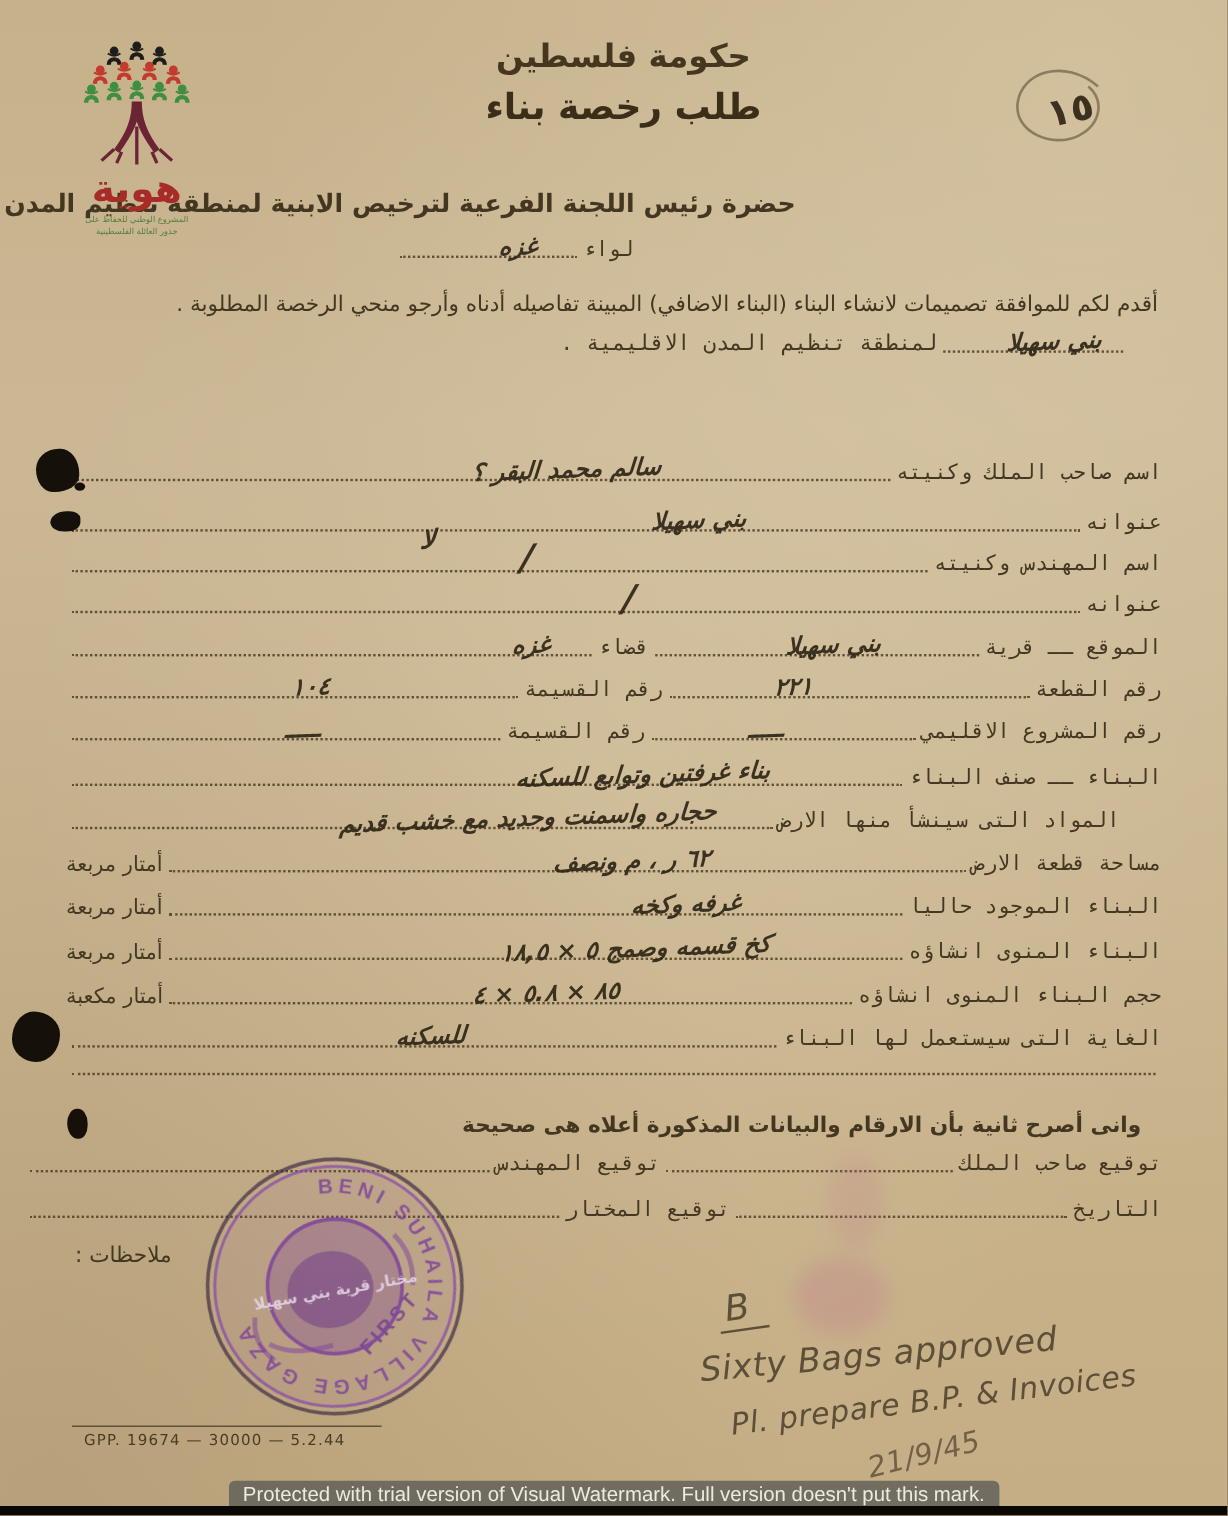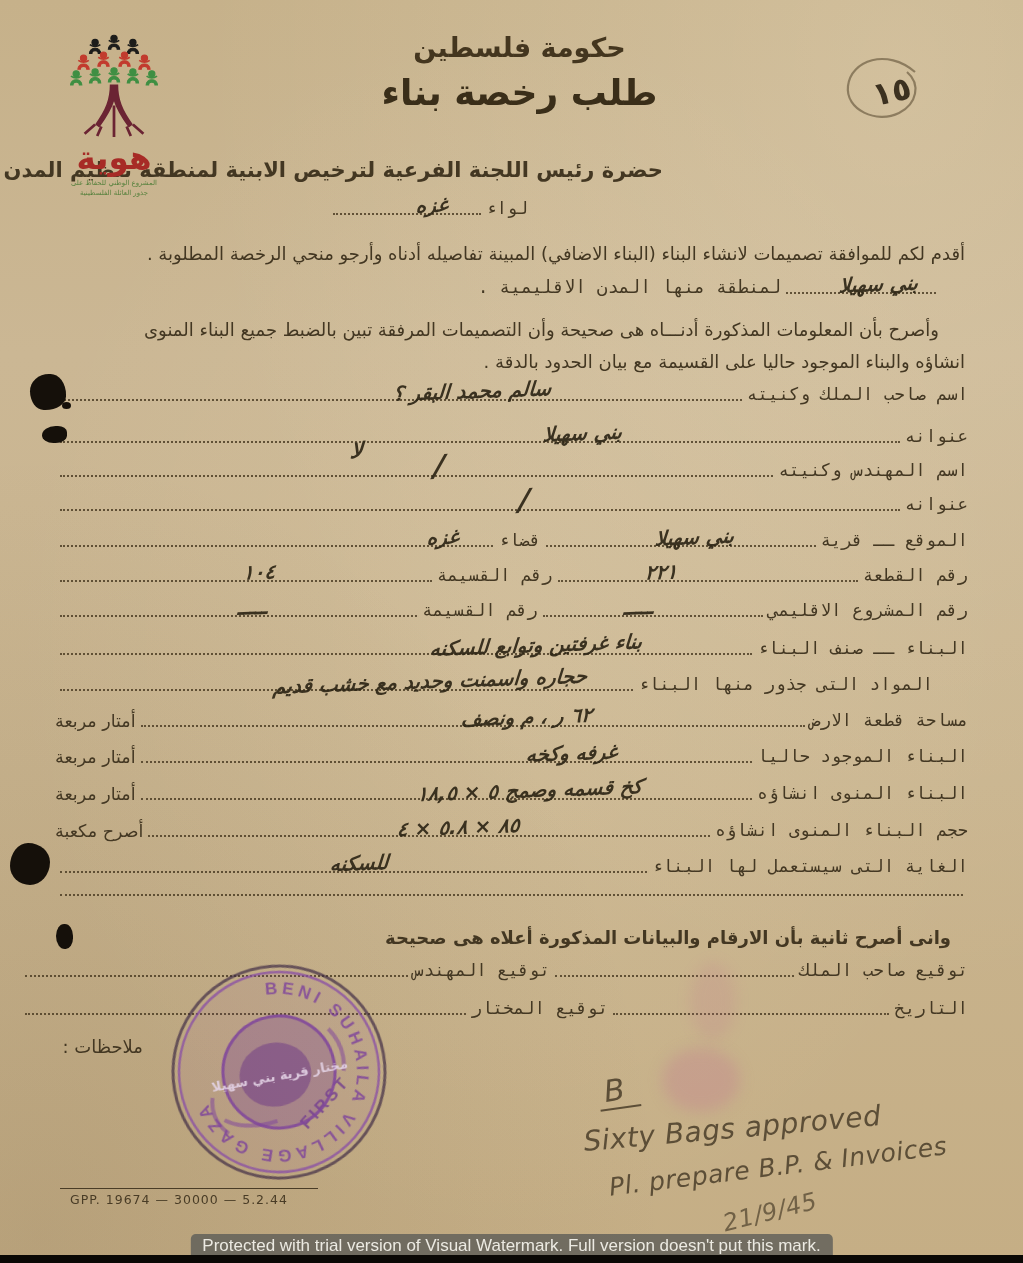--- a/index.html
+++ b/index.html
@@ -35,39 +35,37 @@
   .blackbar{position:absolute;bottom:0;left:0;width:100%;height:8px;background:#0a0805;}
   .printcode{position:absolute;left:60px;top:1188px;font-size:12.5px;letter-spacing:1px;color:#493c26;
     border-top:1.5px solid #493c26;padding:3px 30px 0 10px;}
 </style>
 </head>
 <body>
 
 <div class="page">
 
   <div class="center print" style="top:32px;font-size:27px;font-weight:bold;" dir="rtl">حكومة فلسطين</div>
-  <div class="center print" style="top:72px;font-size:36px;font-weight:bold;color:#3a2e19;" dir="rtl">طلب رخصة بناء</div>
+  <div class="center print" style="top:72px;font-size:30px;font-weight:bold;color:#3a2e19;" dir="rtl">طلب رخصة بناء</div>
   <div class="para" style="top:155px;right:360px;font-size:21px;font-weight:600;">حضرة رئيس اللجنة الفرعية لترخيص الابنية لمنطقة تنظيم المدن الاقليمية</div>
 
   <div class="row" style="top:198px;right:495px;left:328px;">
     <span class="lbl">لواء</span>
     <span class="dots">
       <span class="hand" style="right:22%;">غزه</span>
     </span>
   </div>
 
   <div class="para" style="top:240px;right:58px;">أقدم لكم للموافقة تصميمات لانشاء البناء (البناء الاضافي) المبينة تفاصيله أدناه وأرجو منحي الرخصة المطلوبة .</div>
   <div class="row" style="top:276px;right:82px;left:300px;font-size:18px;">
     <span class="dots f150">
       <span class="hand" style="right:12%;">بني سهيلا</span>
     </span>
-    <span class="lbl">لمنطقة منها المدن الاقليمية .</span>
-  </div>
-  <div class="para" style="top:316px;right:58px;padding-right:26px;">وأصرح بأن المعلومات المذكورة أدنـــاه هى صحيحة وأن التصميمات المرفقة تبين بالضبط جميع البناء المنوى</div>
-  <div class="para" style="top:348px;right:58px;">انشاؤه والبناء الموجود حاليا على القسيمة مع بيان الحدود بالدقة .</div>
+    <span class="lbl">لمنطقة تنظيم المدن الاقليمية .</span>
+  </div>
 
   <div class="row" style="top:384px;right:55px;left:55px;">
     <span class="lbl">اسم صاحب الملك وكنيته</span>
     <span class="dots">
       <span class="hand" style="right:28%;">سالم محمد البقر ؟</span>
     </span>
   </div>
 
   <div class="row" style="top:426px;right:55px;left:55px;">
     <span class="lbl">عنوانه</span>
@@ -125,21 +123,21 @@
   </div>
 
   <div class="row" style="top:638px;right:55px;left:55px;">
     <span class="lbl">البناء ــ صنف البناء</span>
     <span class="dots">
       <span class="hand" style="right:16%;">بناء غرفتين وتوابع للسكنه</span>
     </span>
   </div>
 
   <div class="row" style="top:674px;right:90px;left:55px;">
-    <span class="lbl">المواد التى جذور منها البناء</span>
+    <span class="lbl">المواد التى سينشأ منها الارض</span>
     <span class="dots">
       <span class="hand" style="right:8%;">حجاره واسمنت وحديد مع خشب قديم</span>
     </span>
   </div>
 
   <div class="row" style="top:710px;right:55px;left:55px;">
     <span class="lbl">مساحة قطعة الارض</span>
     <span class="dots">
       <span class="hand" style="right:32%;">٦٢ ر ، م ونصف</span>
     </span>
@@ -160,21 +158,21 @@
       <span class="hand" style="right:18%;">كخ قسمه وصمج ٥ × ١٨,٥</span>
     </span>
     <span class="unit">أمتار مربعة</span>
   </div>
 
   <div class="row" style="top:820px;right:55px;left:55px;">
     <span class="lbl">حجم البناء المنوى انشاؤه</span>
     <span class="dots">
       <span class="hand" style="right:34%;">٨٥ × ٥.٨ × ٤</span>
     </span>
-    <span class="unit">أصرح مكعبة</span>
+    <span class="unit">أمتار مكعبة</span>
   </div>
 
   <div class="row" style="top:856px;right:55px;left:55px;">
     <span class="lbl">الغاية التى سيستعمل لها البناء</span>
     <span class="dots">
       <span class="hand" style="right:44%;">للسكنه</span>
     </span>
   </div>
 
   <div class="row" style="top:888px;right:55px;left:55px;">

